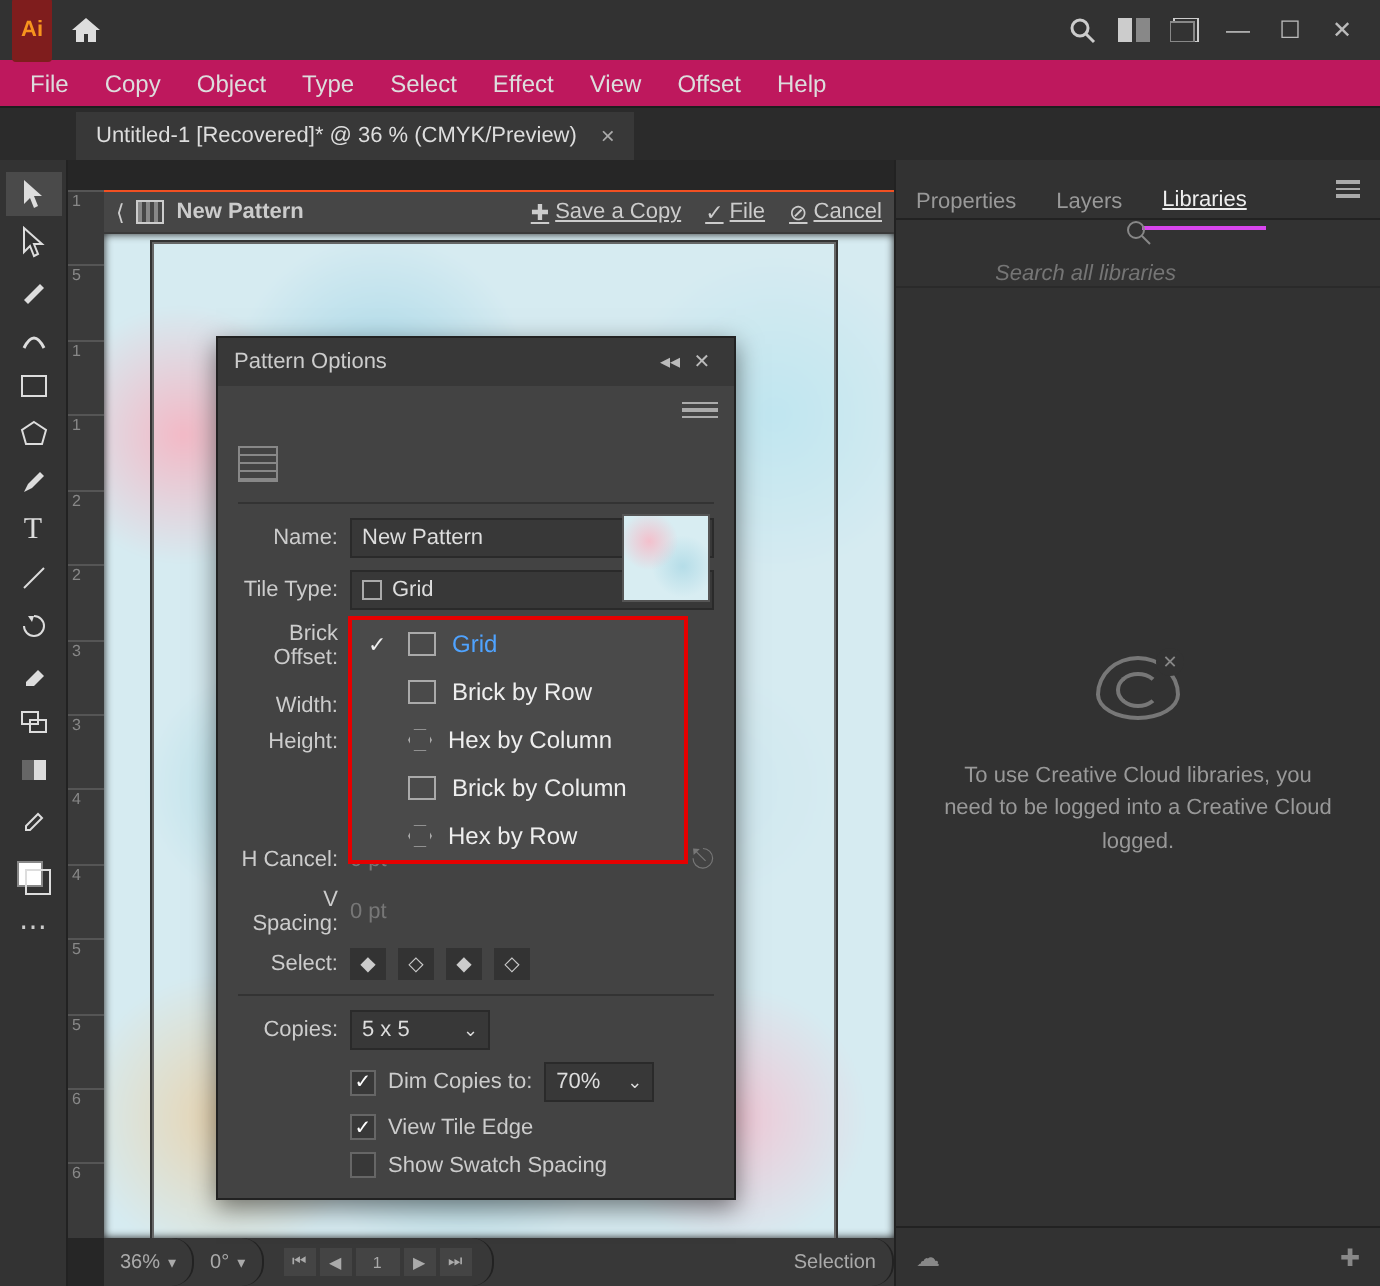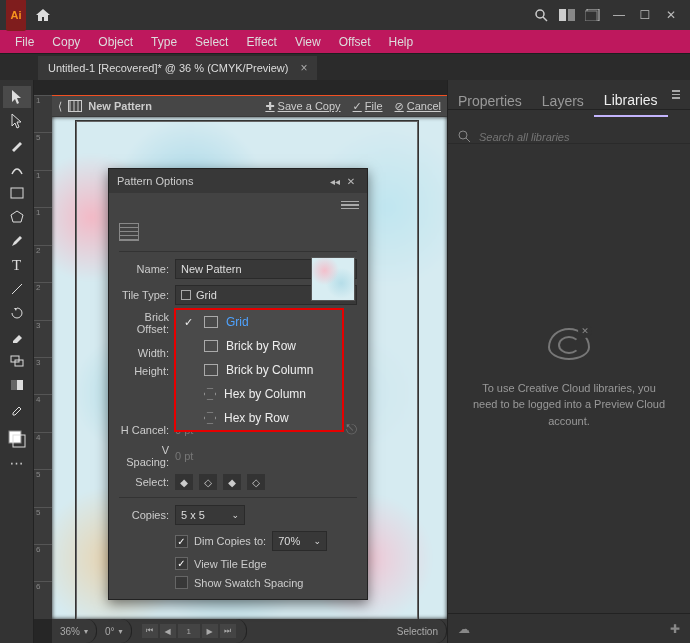--- a/index.html
+++ b/index.html
@@ -57,25 +57,25 @@
 .artboard { position:absolute; left:24px; top:4px; width:342px; height:540px; border:1px solid #666; box-shadow:0 0 0 1px #333; }
 .status { position:absolute; left:18px; right:0; bottom:0; height:24px; background:#383838; display:flex; align-items:center; font-size:10px; color:#aaa; }
 .status .cell { padding:0 8px; border-right:1px solid #222; height:100%; display:flex; align-items:center; gap:4px;border-radius:11px; }
 .status .navset { display:flex; gap:2px; padding:0 6px; }
 .status .navbtn { width:16px; height:14px; background:#444; display:flex; align-items:center; justify-content:center; font-size:8px; }
 .status .spacer { flex:1; }
 
 
 .rightpanel { width:243px; background:#323232; border-left:1px solid #222; display:flex; flex-direction:column; }
 .rtabs { height:30px; display:flex; align-items:center; border-bottom:1px solid #222; padding-right:6px; }
-.rtabs .rt { padding:7px 10px; font-size:14px; color:#999;margin-top:13px; }
-.rtabs .rt.act { color:#eee; border-bottom:2px solid #c4b5fd; }
+.rtabs .rt { padding:7px 10px; font-size:11px; color:#999;margin-top:13px; }
+.rtabs .rt.act { color:#eee; border-bottom:2px solid #d946ef;text-decoration:underline; }
 .rtabs .ham { margin-left:auto; width:20px; display:flex; flex-direction:column; gap:2px; padding:4px; }
 .rtabs .ham span{ height:1.5px; background:#aaa; }
-.rsearch { height:34px; display:flex; align-items:flex-end; padding:0 10px; gap:8px; border-bottom:1px solid #2a2a2a; }
+.rsearch { height:34px; display:flex; align-items:center; padding:0 10px; gap:8px; border-bottom:1px solid #2a2a2a;flex-direction:column; }
 .rsearch input { background:transparent; border:none; color:#777; font-size:11px; font-style:italic; flex:1; outline:none; }
 .rbody { flex:1; display:flex; flex-direction:column; align-items:center; justify-content:center; padding:0 24px; text-align:center; color:#999; font-size:11px; }
 .cclogo { width:42px; height:32px; border:2px solid #777; border-radius:50% 50% 50% 50% / 60% 60% 40% 40%; position:relative; margin-bottom:20px; }
 .cclogo::before { content:""; position:absolute; top:6px; left:8px; width:18px; height:14px; border:2px solid #777; border-radius:50%; border-right-color:transparent; }
 .cclogo::after { content:"✕"; position:absolute; top:-6px; right:-4px; width:14px; height:14px; background:#323232; border-radius:50%; font-size:9px; display:flex; align-items:center; justify-content:center; color:#888; }
 .rfoot { height:30px; border-top:1px solid #222; display:flex; align-items:center; padding:0 10px; }
 .rfoot .spacer { flex:1; }
 
 
 .popanel { position:absolute; left:108px; top:168px; width:260px; background:#434343; border:1px solid #222; box-shadow:0 4px 12px rgba(0,0,0,.5); z-index:30; }
@@ -318,21 +318,21 @@
     </div>
     <div class="rsearch">
       <svg width="13" height="13">
           <circle cx="5" cy="5" r="4" stroke="#888" fill="none"></circle>
           <line x1="8" y1="8" x2="12" y2="12" stroke="#888"></line>
         </svg>
       <input placeholder="Search all libraries" style="">
     </div>
     <div class="rbody">
       <div class="cclogo"></div>
-      <div style="line-height:1.5">To use Creative Cloud libraries, you need to be logged into a Preview Cloud account.</div>
+      <div style="line-height:1.5">To use Creative Cloud libraries, you need to be logged into a Creative Cloud logged.</div>
     </div>
     <div class="rfoot">
       <span style="color:#888">☁</span>
       <div class="spacer"></div>
       <span style="color:#888">✚</span>
     </div>
   </div>
 </div>
 
 <div class="popanel">
@@ -442,26 +442,26 @@
     <span class="oicon"></span>
     <span>Grid</span>
   </div>
   <div class="opt">
     <span class="ck"></span>
     <span class="oicon"></span>
     <span>Brick by Row</span>
   </div>
   <div class="opt">
     <span class="ck"></span>
+    <span class="hex"></span>
+    <span>Hex by Column</span>
+  </div>
+  <div class="opt">
+    <span class="ck"></span>
     <span class="oicon"></span>
     <span>Brick by Column</span>
-  </div>
-  <div class="opt">
-    <span class="ck"></span>
-    <span class="hex"></span>
-    <span>Hex by Column</span>
   </div>
   <div class="opt">
     <span class="ck"></span>
     <span class="hex"></span>
     <span>Hex by Row</span>
   </div>
 </div>
 
 </body></html>

